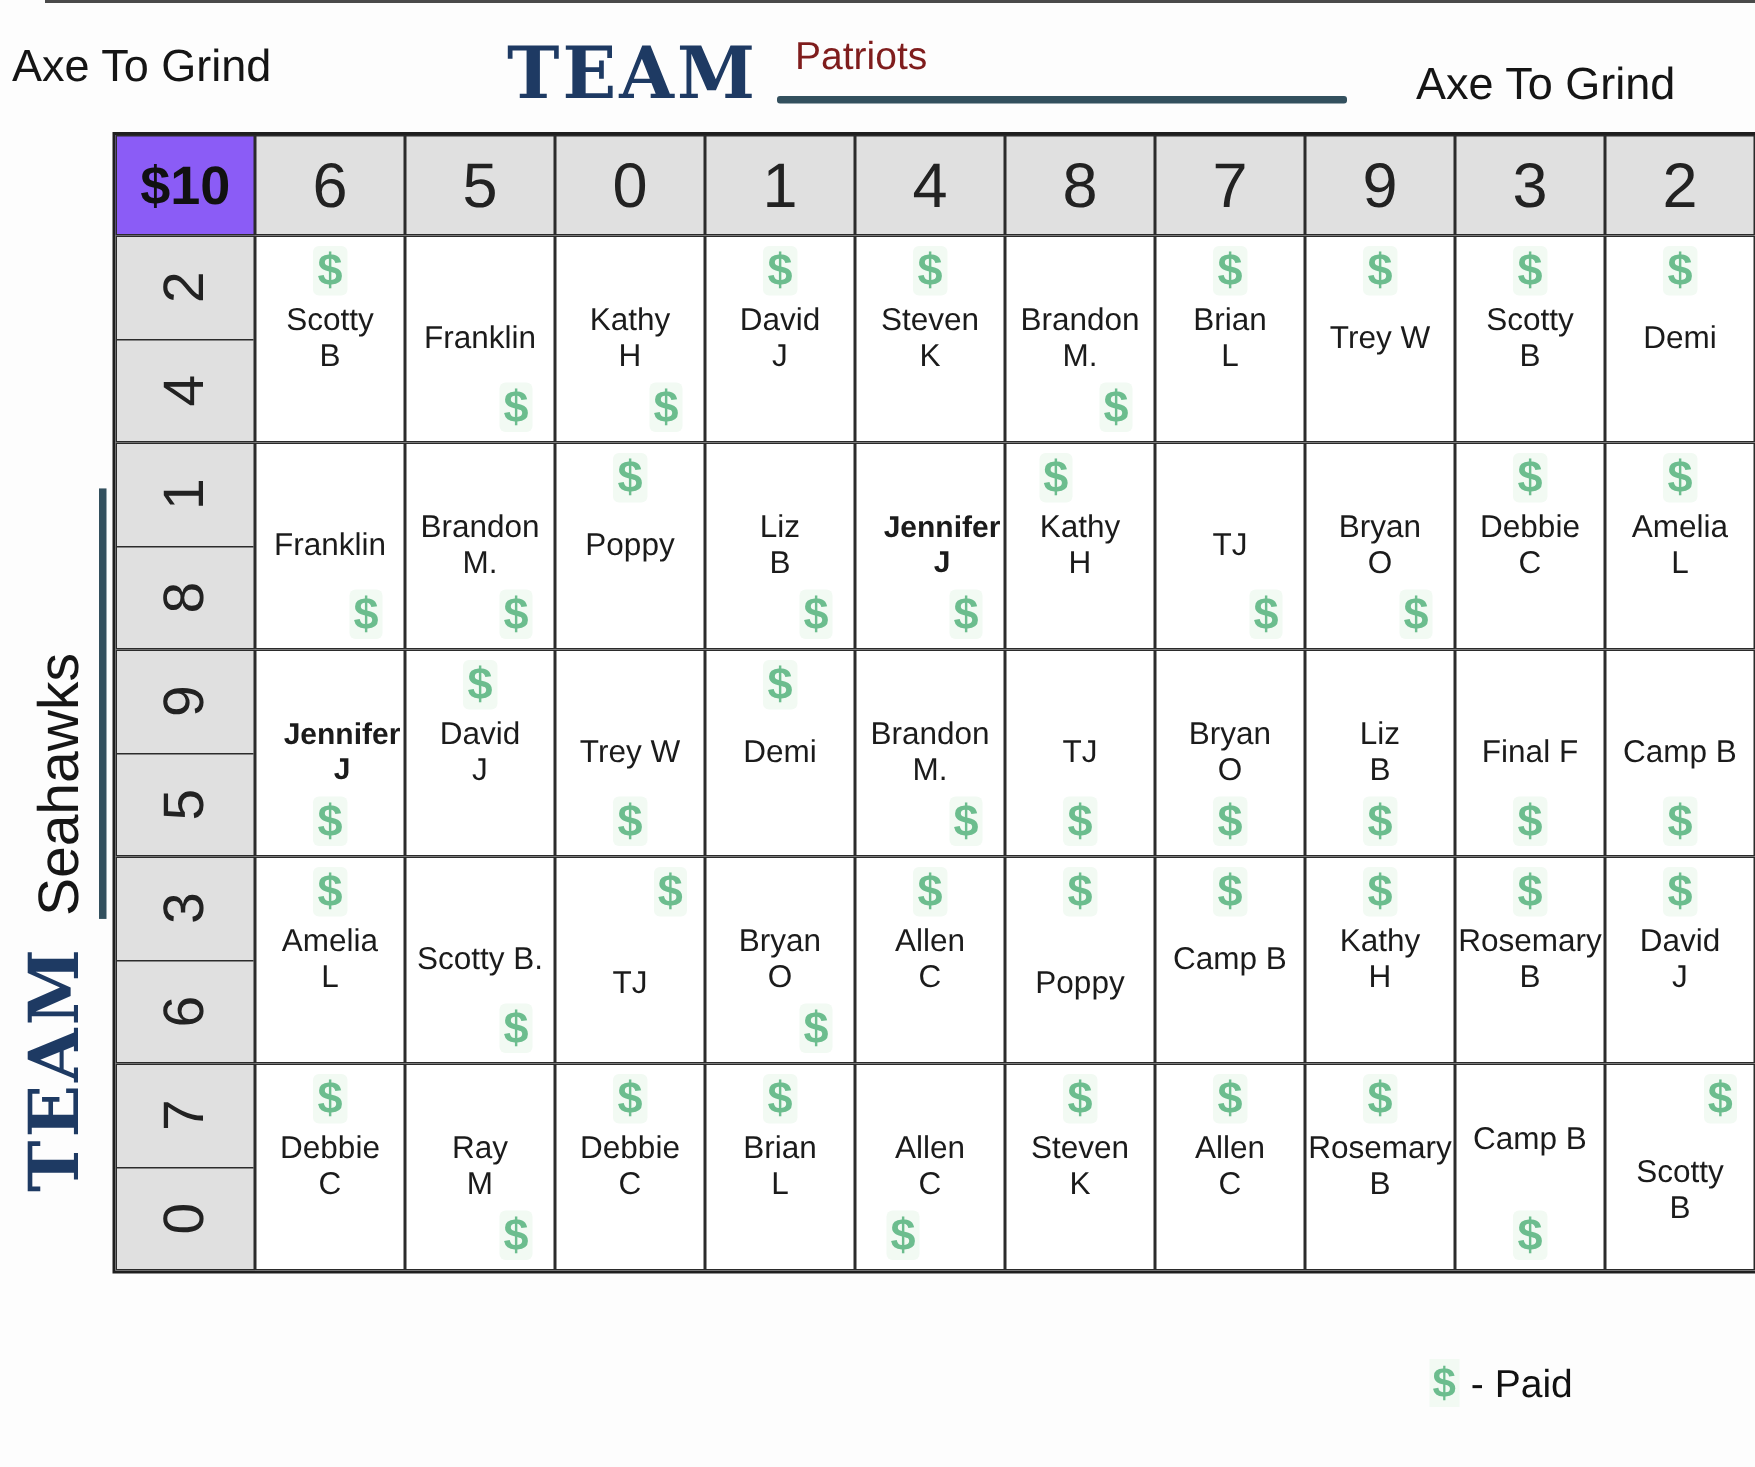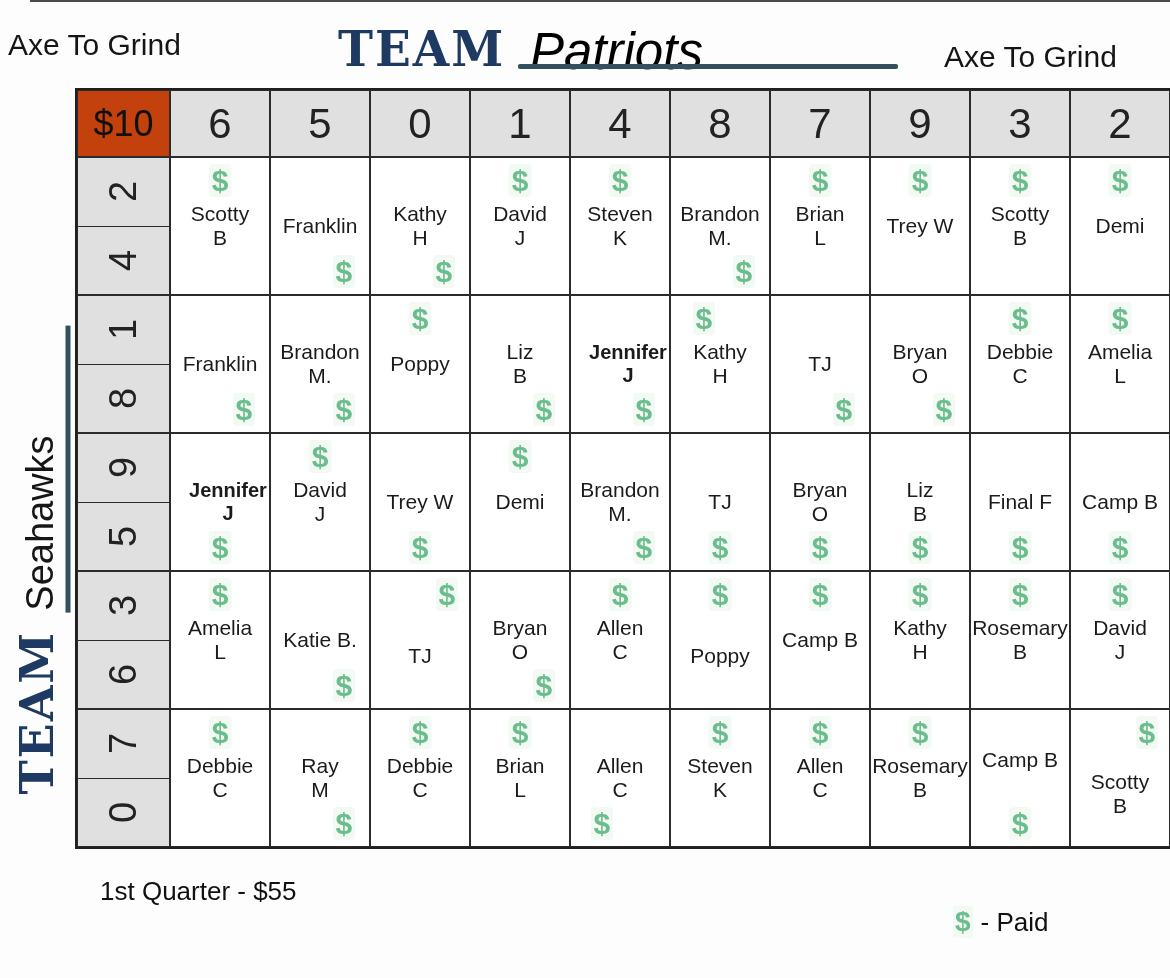--- a/index.html
+++ b/index.html
@@ -20,21 +20,21 @@
   
   .axe-left{position:absolute;left:8px;top:28px;font-size:30px;color:#151515;}
   .axe-right{position:absolute;left:944px;top:40px;font-size:30px;color:#151515;}
   .team-word-top{
     position:absolute;left:338px;top:22px;
     font-family:"DejaVu Serif", serif;
     font-weight:bold;font-size:47px;letter-spacing:2px;
     color:#1e3a63;
     transform:scaleY(1.02);
   }
-  .team-name-top{position:absolute;left:530px;top:22px;font-size:51px;color:#000000;font-style:italic;}
+  .team-name-top{position:absolute;left:530px;top:22px;font-size:26px;color:#7f1d1d;}
   .patriots-underline{position:absolute;left:518px;top:64px;width:380px;height:5px;background:#33505e;border-radius:2px;}
 
   
   .side-wrap{
     position:absolute;left:40px;top:560px;
     transform:translate(-50%,-50%) rotate(-90deg);
     white-space:nowrap;
     display:flex;align-items:baseline;gap:18px;
   }
   .team-word-side{
@@ -52,22 +52,22 @@
   .grid{
     position:absolute;left:75px;top:88px;
     display:grid;
     grid-template-columns:93px repeat(10,100px);
     grid-template-rows:67px repeat(5,138px);
     border:2px solid #1f1f1f;
     background:#fff;
   }
   .gcell{border:1px solid #2b2b2b;position:relative;box-sizing:border-box;}
   .corner{
-    background:#c2410c;display:flex;align-items:center;justify-content:center;
-    font-size:36px;font-weight:normal;color:#111;
+    background:#8b5cf6;display:flex;align-items:center;justify-content:center;
+    font-size:36px;font-weight:bold;color:#111;
   }
   .colhead{
     background:#e0e0e0;display:flex;align-items:center;justify-content:center;
     font-size:42px;color:#222;
   }
   .rowhead{background:#e0e0e0;display:flex;flex-direction:column;}
   .rowdigit{
     flex:1;display:flex;align-items:center;justify-content:center;
     font-size:38px;color:#222;
   }
@@ -314,21 +314,21 @@
         <div class="rowdigit">
           <span>6</span>
         </div>
       </div>
       <div class="gcell sq">
         <div class="nm">Amelia
 L</div>
         <span class="dollar d-t">$</span>
       </div>
       <div class="gcell sq">
-        <div class="nm">Katie B.</div>
+        <div class="nm">Scotty B.</div>
         <span class="dollar d-br">$</span>
       </div>
       <div class="gcell sq">
         <div class="nm low">TJ</div>
         <span class="dollar d-tr">$</span>
       </div>
       <div class="gcell sq">
         <div class="nm">Bryan
 O</div>
         <span class="dollar d-br">$</span>
@@ -414,20 +414,19 @@
         <span class="dollar d-b">$</span>
       </div>
       <div class="gcell sq">
         <div class="nm low">Scotty
 B</div>
         <span class="dollar d-tr">$</span>
       </div>
     </div>
 
   <div class="legend">
-    <span>1st Quarter - $55</span>
   </div>
   <div class="paid-key">
     <span class="dollar-glyph">$</span>
     <span>- Paid</span>
   </div>
 
 </div>
 
 </body></html>

